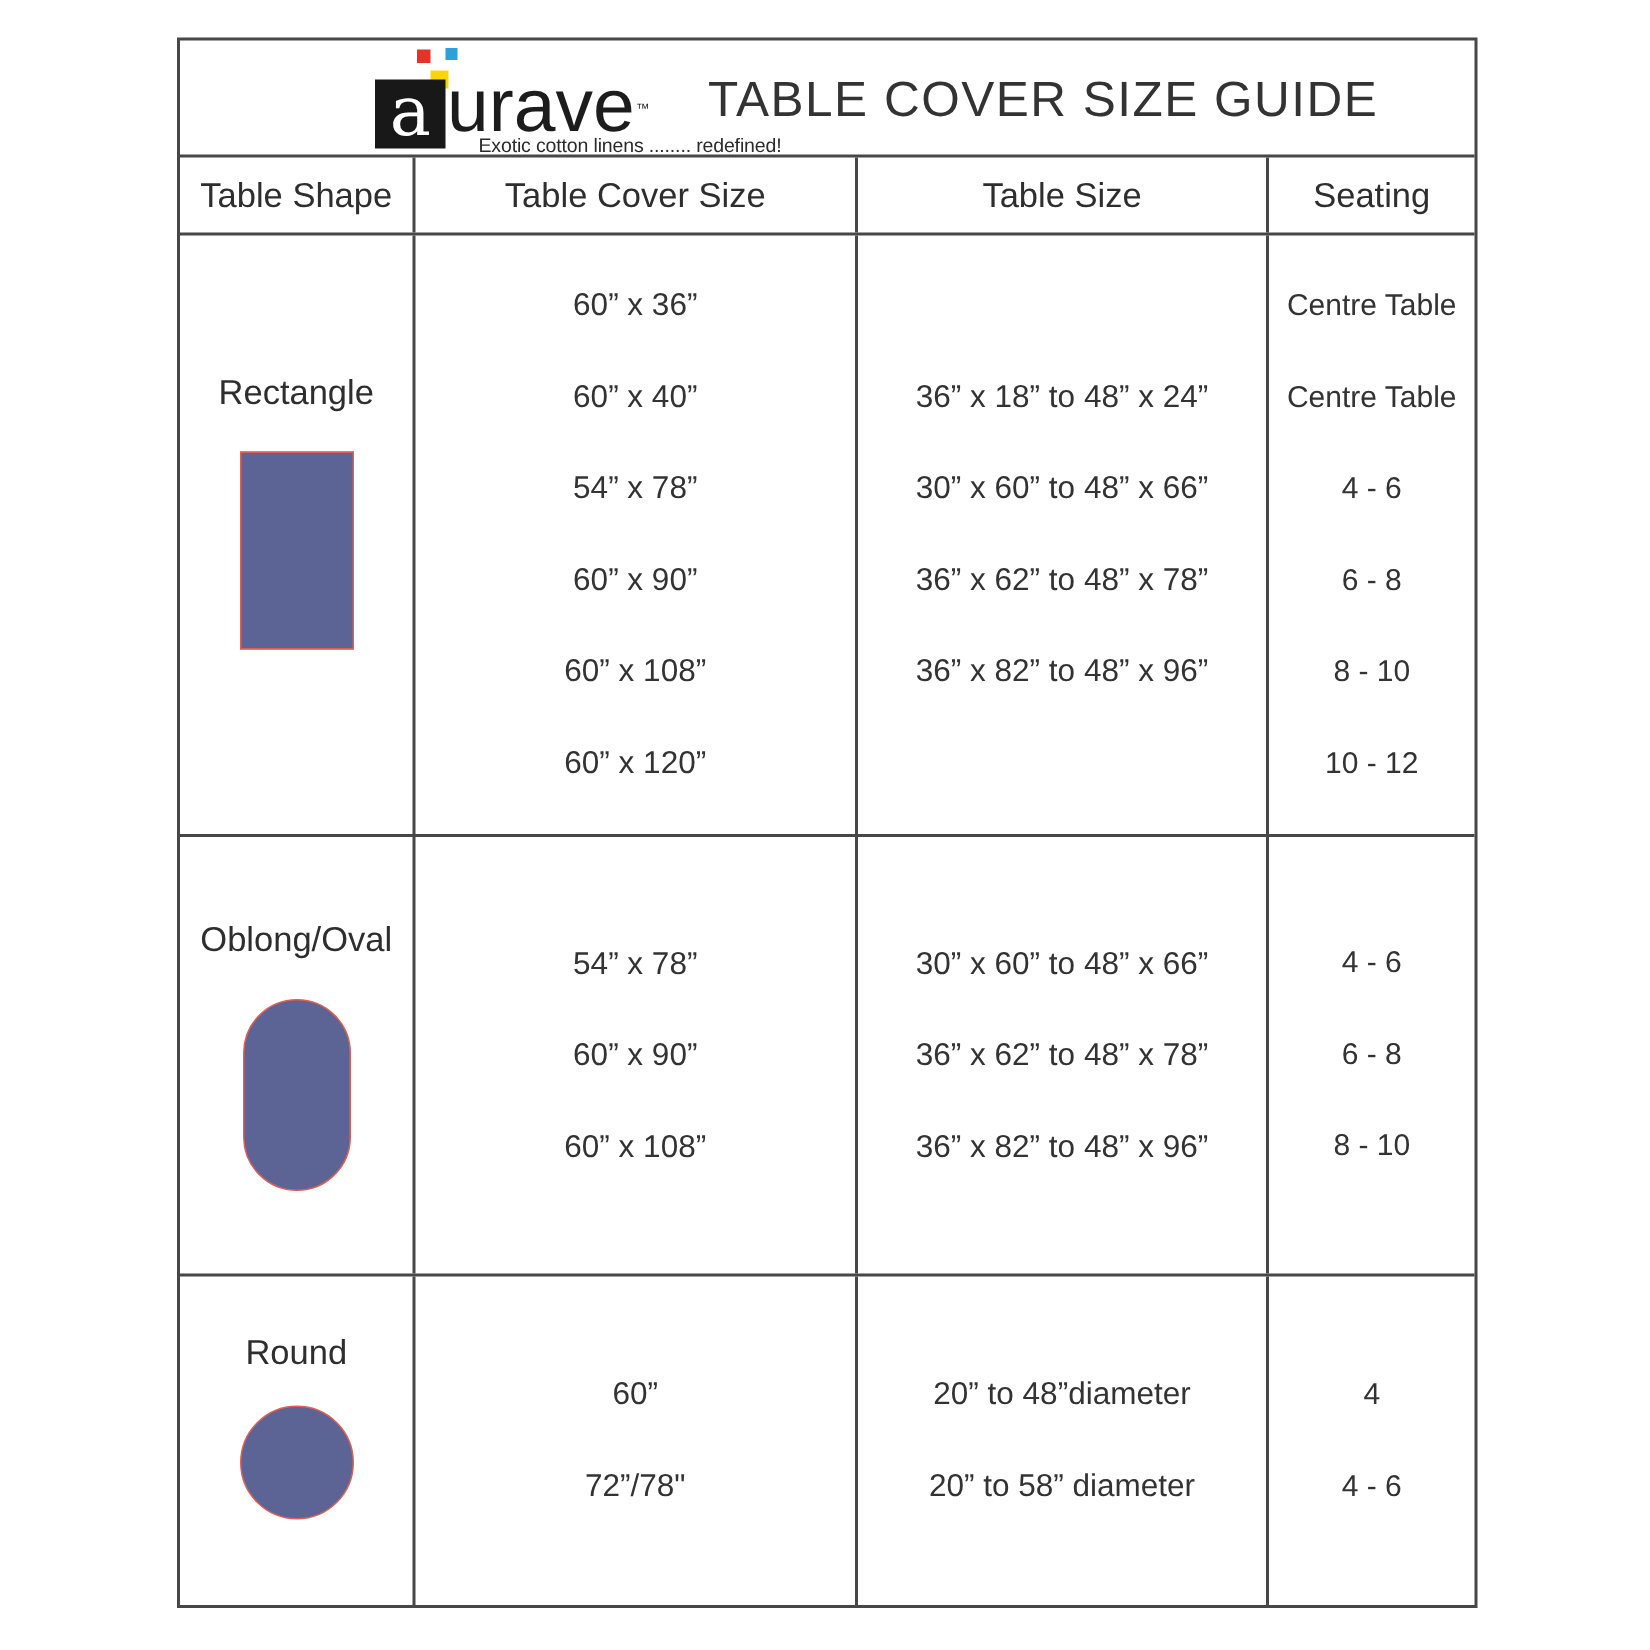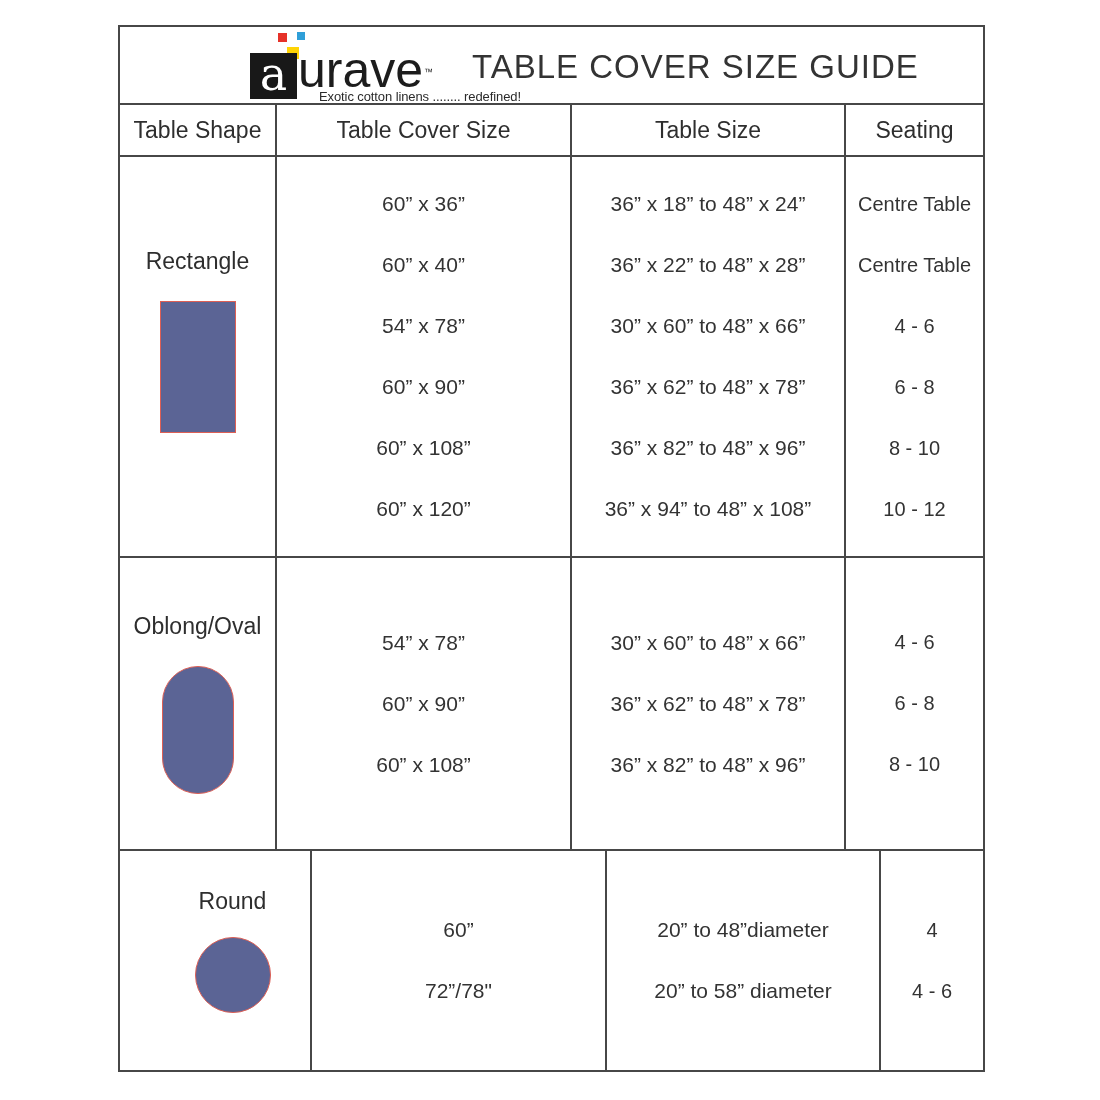--- a/index.html
+++ b/index.html
@@ -54,21 +54,21 @@
   .section:last-child { border-bottom:none; flex:1; }
   .sec-rectangle { height:401px; }
   .sec-oblong { height:293px; }
   .rows { display:flex; flex-direction:column; justify-content:center; align-items:center; }
   .cell { height:61px; flex:none; display:flex; align-items:center; justify-content:center;
           font-size:21px; color:#333333; white-space:nowrap; }
   .c4 .cell { font-size:20px; }
   .shape-cell { display:flex; flex-direction:column; align-items:center; }
   .pad-rect  { padding-top:91px; }
   .pad-oblong{ padding-top:55px; }
-  .pad-round { padding-top:37px;margin-left:35px; }
+  .pad-round { padding-top:37px; }
   .shape-label { font-size:23px; color:#2e2e2e; white-space:nowrap; }
   .shape { flex:none; background:#5b6495; border:1px solid #dd5f55; }
   .rect-shape   { margin-top:26px; width:76px; height:132px; }
   .pill-shape   { margin-top:26px; width:72px; height:128px; border-radius:36px; }
   .circle-shape { margin-top:22px; width:76px; height:76px; border-radius:50%; }
 </style>
 </head>
 <body>
 
 <div class="page">
@@ -103,25 +103,23 @@
       <div class="col c2 rows">
         <div class="cell">60” x 36”</div>
         <div class="cell">60” x 40”</div>
         <div class="cell">54” x 78”</div>
         <div class="cell">60” x 90”</div>
         <div class="cell">60” x 108”</div>
         <div class="cell">60” x 120”</div>
       </div>
       <div class="col c3 rows">
         <div class="cell">36” x 18” to 48” x 24”</div>
-        <div class="cell">36” x 22” to 48” x 28”</div>
         <div class="cell">30” x 60” to 48” x 66”</div>
         <div class="cell">36” x 62” to 48” x 78”</div>
         <div class="cell">36” x 82” to 48” x 96”</div>
-        <div class="cell">36” x 94” to 48” x 108”</div>
       </div>
       <div class="col c4 rows">
         <div class="cell">Centre Table</div>
         <div class="cell">Centre Table</div>
         <div class="cell">4 - 6</div>
         <div class="cell">6 - 8</div>
         <div class="cell">8 - 10</div>
         <div class="cell">10 - 12</div>
       </div>
     </div>

